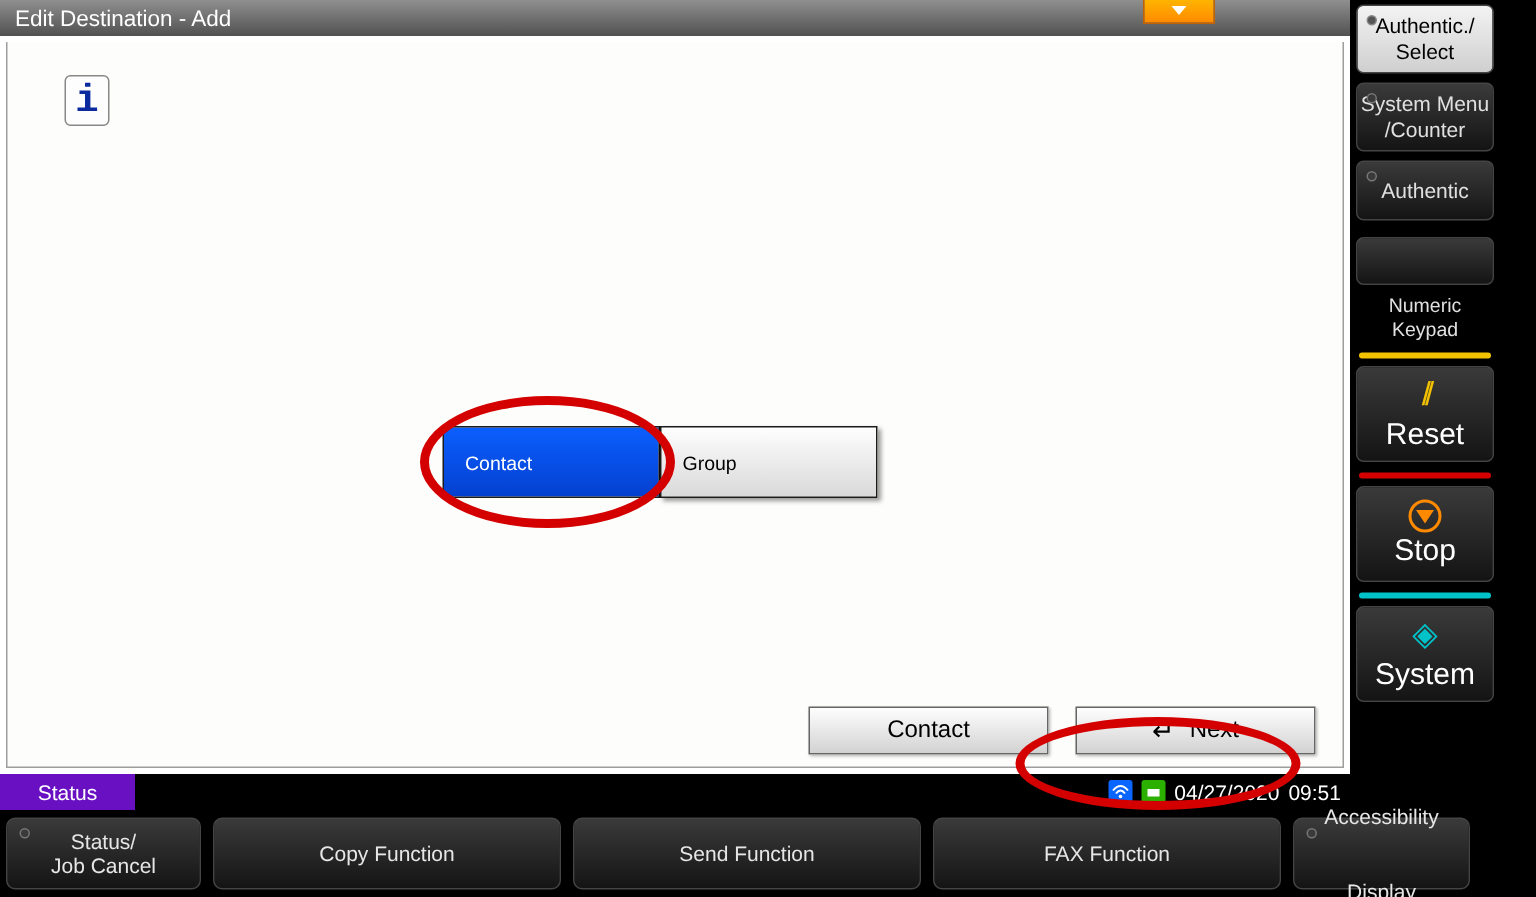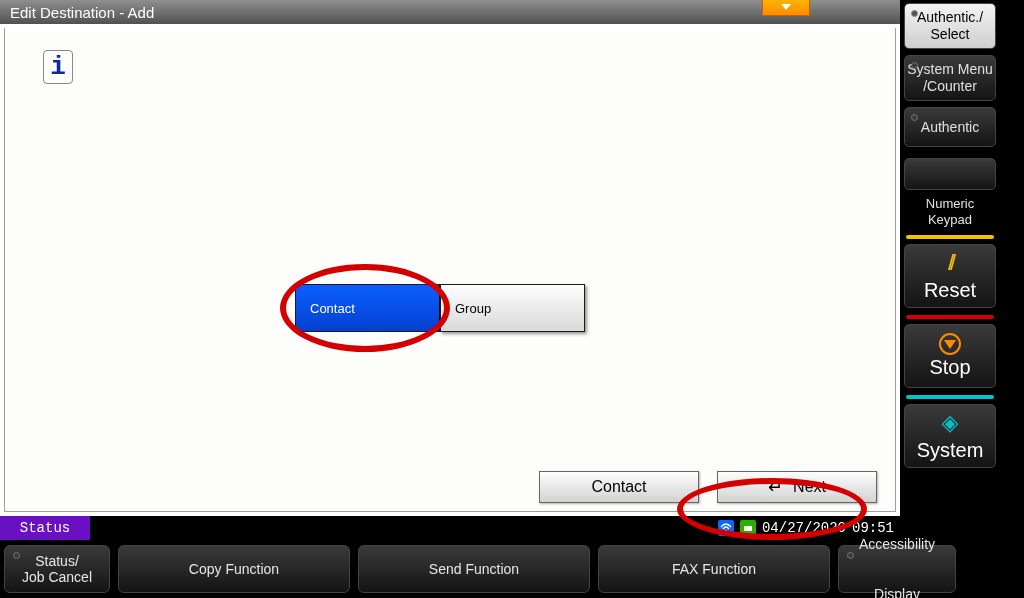--- a/index.html
+++ b/index.html
@@ -26,32 +26,32 @@
   .footer-btns { position:absolute; bottom:8px; right:18px; display:flex; gap:18px;}
   .ft-btn { width:160px; height:32px; background: linear-gradient(#fefefe,#d2d2d2); border:1px solid #666; font-size:16px; cursor:pointer; display:flex; align-items:center; justify-content:center; gap:10px; box-shadow:1px 1px 2px rgba(0,0,0,0.3);}
   .ft-btn .enter-glyph { font-size:18px; color:#000;}
 
   
   .ellipse { position:absolute; border:6px solid #d40000; border-radius:50%; pointer-events:none;}
   .ellipse1 { width:170px; height:88px; top:236px; left:275px;}
   .ellipse2 { width:190px; height:62px; top:450px; left:672px;}
 
   
-  .statusbar { height:24px; background:#000; display:flex; align-items:center; color:#fff; font-size:14px;font-family:Liberation Mono, monospace;}
+  .statusbar { height:24px; background:#000; display:flex; align-items:center; color:#fff; font-size:14px;}
   .status-btn { background:#6911c2; height:100%; width:90px; display:flex; align-items:center; justify-content:center; color:#fff;}
   .status-right { margin-left:auto; display:flex; align-items:flex-end; gap:6px; padding-right:6px;}
   .ico-sq { width:16px; height:16px; display:flex; align-items:center; justify-content:center; font-size:11px; border-radius:2px;}
   .wifi { background:#0a66ff; }
   .green { background:#2bb000;}
   .green::after{content:""; width:8px; height:5px; background:#fff;}
 
   
   .funcbar { height:58px; background:#000; display:flex; align-items:center; gap:8px; padding:0 4px;}
   .func-btn { flex:0 0 auto; height:48px; border-radius:6px; background: linear-gradient(#3a3a3a,#141414); color:#e6e6e6; border:1px solid #444; display:flex; flex-direction:column; align-items:center; justify-content:center; font-size:14px; padding:0 10px; cursor:pointer; position:relative;}
-  .func-btn.w1 { width:106px;}
+  .func-btn.w1 { width:130px;}
   .func-btn.w2 { width:232px;}
   .func-btn.wacc { width:118px;}
   .dot { position:absolute; left:8px; top:6px; width:7px; height:7px; border-radius:50%; background:#3a3a3a; border:1px solid #777;}
 
   
   .side-btn { margin:3px 4px; border-radius:5px; background: linear-gradient(#3a3a3a,#141414); color:#e0e0e0; border:1px solid #444; display:flex; flex-direction:column; align-items:center; justify-content:center; font-size:14px; text-align:center; cursor:pointer; position:relative; line-height:1.2;}
   .side-btn .dot { left:6px; top:6px;}
   .sb-auth { height:46px; background: linear-gradient(#f3f3f3,#cfcfcf); color:#000; font-size:14px;}
   .sb-auth .dot{ background:#555; border-color:#888;}
   .sb-sys { height:46px;}

